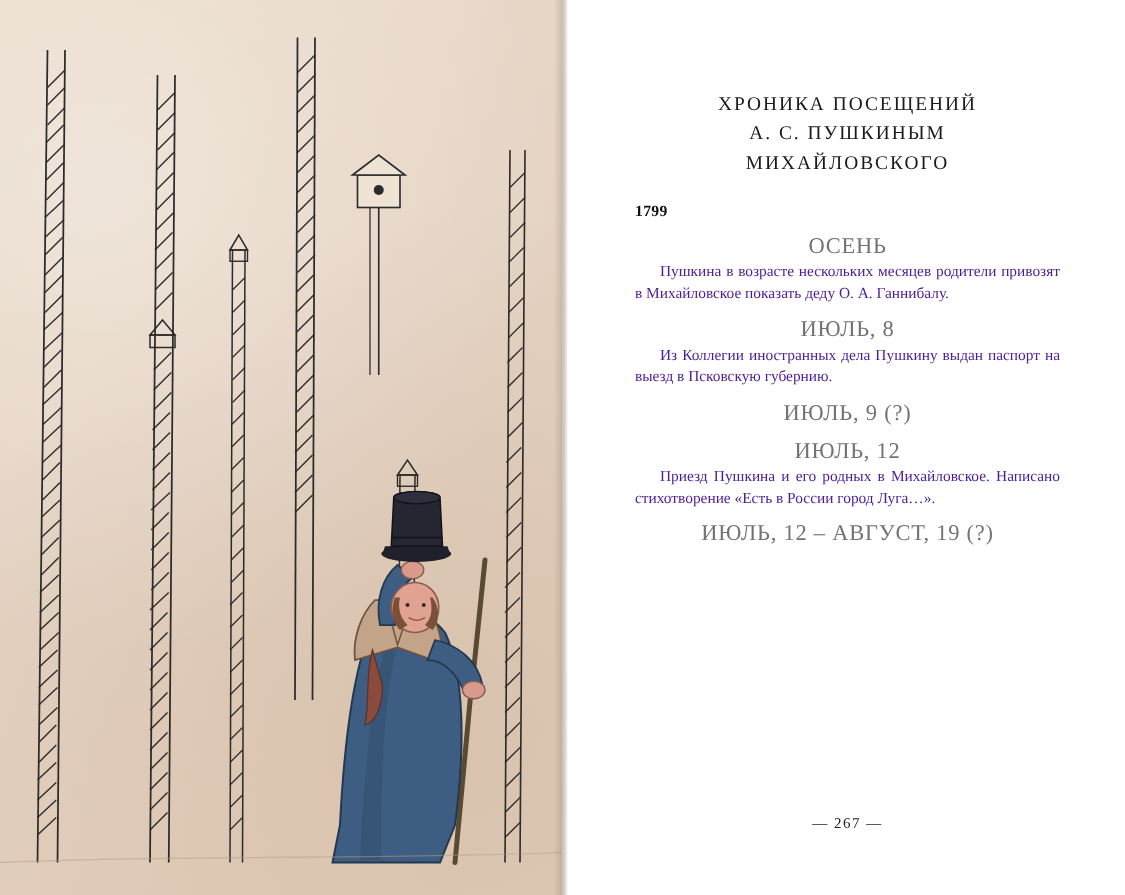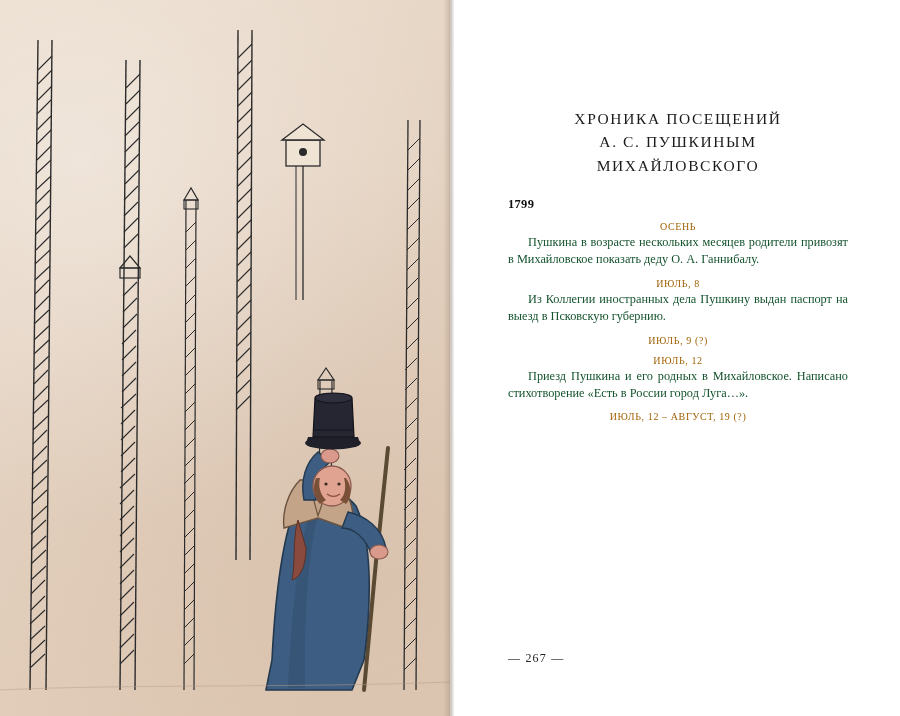--- a/index.html
+++ b/index.html
@@ -61,21 +61,21 @@
     z-index: 5;
   }
 
   
   .page-right {
     position: relative;
     width: 450px;
     height: 716px;
     background: #ffffff;
     box-sizing: border-box;
-    padding: 107px 52px 40px 58px;
+    padding: 72px 52px 40px 58px;
   }
   .page-right .inner {
     position: relative;
     height: 100%;
   }
   .chapter-title {
     text-align: center;
     letter-spacing: 1.6px;
     font-size: 15.5px;
     line-height: 1.5;
@@ -89,40 +89,40 @@
   }
   .year {
     font-weight: bold;
     font-size: 12.5px;
     margin: 12px 0 4px 0;
     color: #111;
     letter-spacing: .3px;
   }
   .entry-head {
     text-align: center;
-    font-size: 10px;
+    font-size: 18px;
     margin: 9px 0 2px 0;
-    color: #a16207;
+    color: #737373;
     letter-spacing: .6px;
   }
   .entry-body {
     font-size: 12.3px;
     line-height: 1.42;
     text-align: justify;
     text-indent: 20px;
     margin: 0 0 2px 0;
-    color: #14532d;
+    color: #4c1d95;
     hyphens: manual;
   }
   .folio {
     position: absolute;
     bottom: 10px;
     left: 0;
     right: 0;
-    text-align: left;
+    text-align: center;
     font-size: 12px;
     letter-spacing: 1.2px;
     color: #222;
     margin-top: 26px;
   }
 </style>
 </head>
 <body>
 
 <div class="spread">

